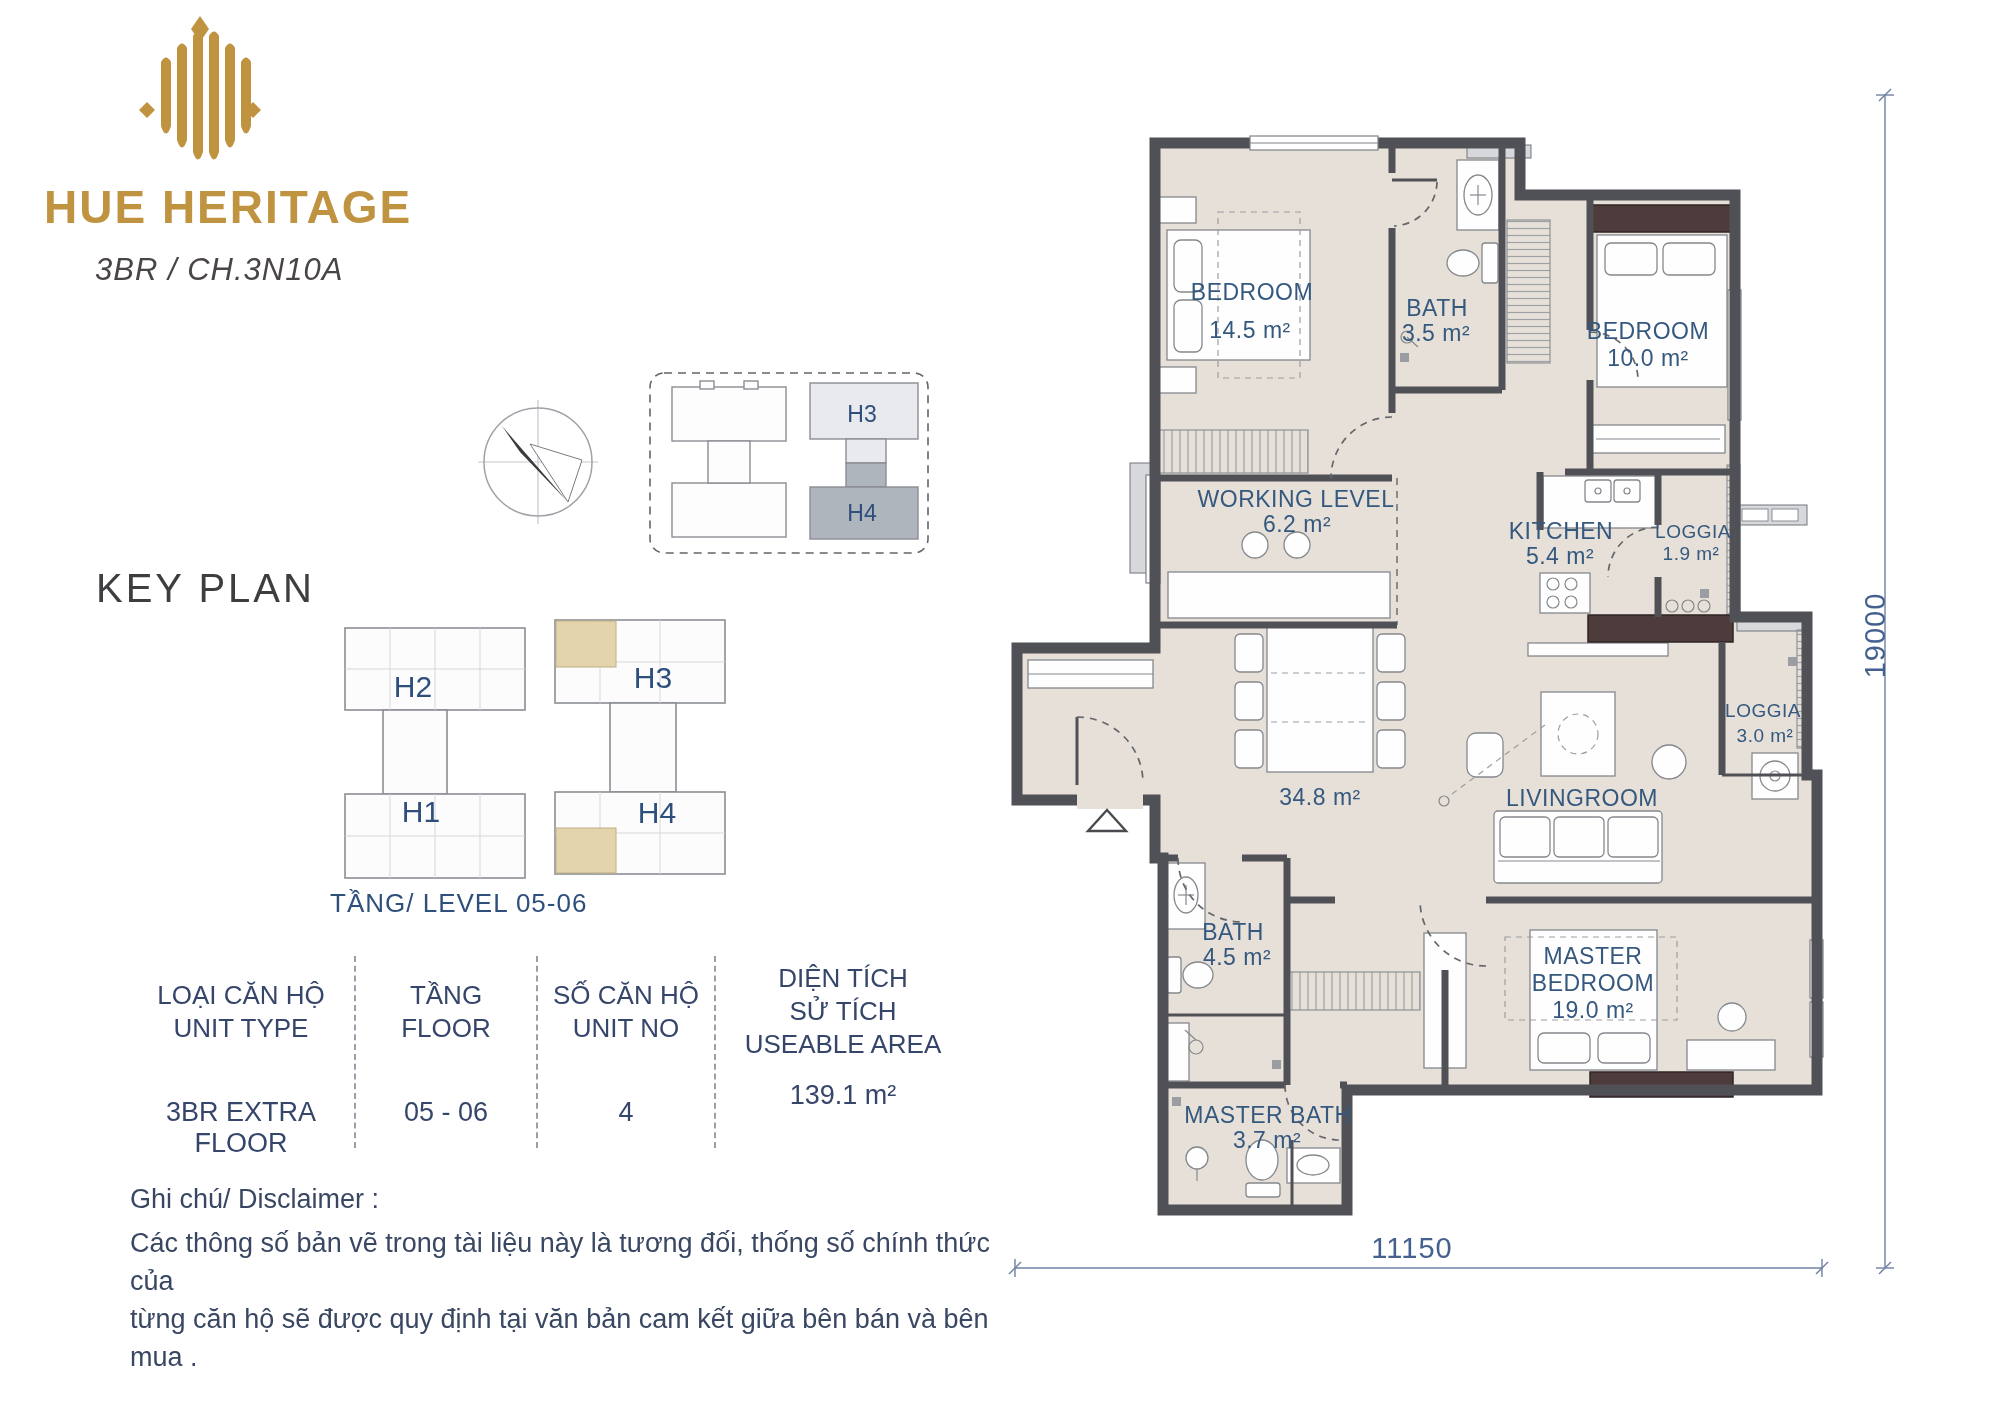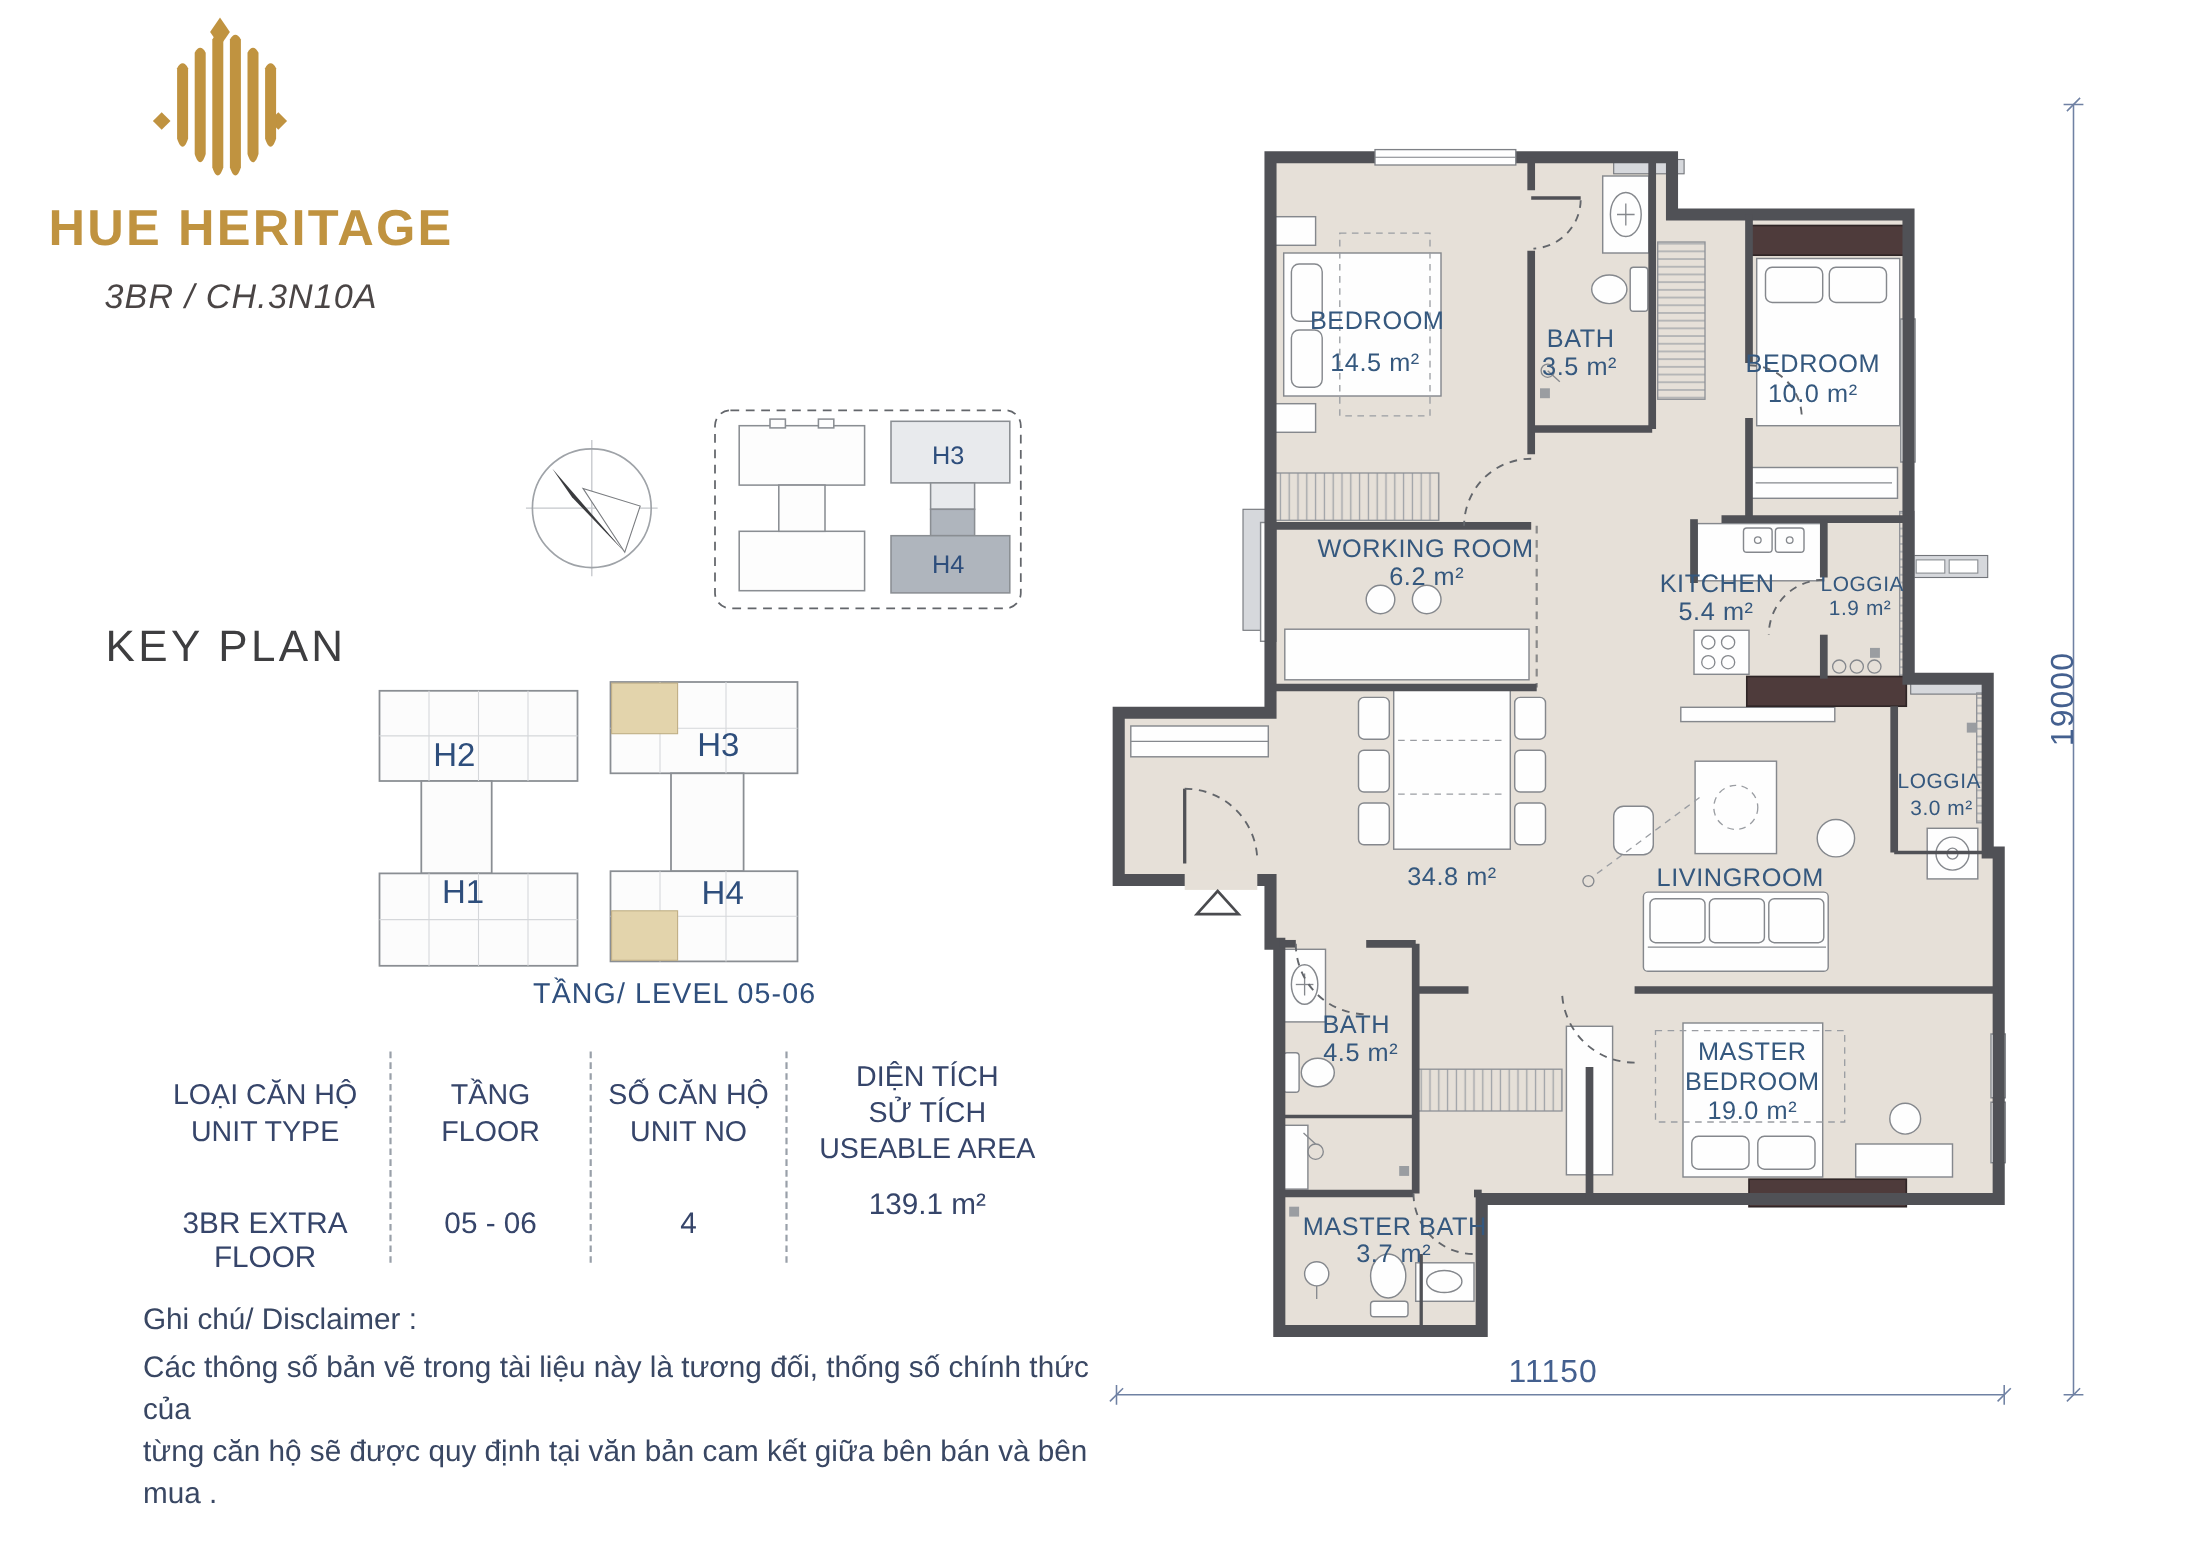--- a/index.html
+++ b/index.html
@@ -19,21 +19,21 @@
   }
   
   .keyplan-title{
     position:absolute;left:96px;top:566px;
     font-size:40px;color:#3E3E40;letter-spacing:3px;
   }
   .kp-label{position:absolute;transform:translate(-50%,-50%);color:#2E4E7C;white-space:nowrap}
   .kp-label.big{font-size:30px}
   .kp-label.small{font-size:23px}
   .level-caption{
-    position:absolute;left:330px;top:888px;width:412px;text-align:right;
+    position:absolute;left:330px;top:888px;width:412px;text-align:left;
     font-size:26px;color:#2F4F7D;letter-spacing:1px;
   }
   
   .spec-table{position:absolute;left:128px;top:956px;width:842px;height:192px;display:flex;color:#36456A}
   .spec-col{box-sizing:border-box;text-align:center;padding-top:6px}
   .spec-col+.spec-col{border-left:2px dashed #99A0A9}
   .spec-col .hdr{height:104px;font-size:26px;line-height:33px}
   .spec-col .hdr.two{padding-top:17px}
   .spec-col .val{font-size:27px;margin-top:14px}
   
@@ -381,21 +381,21 @@
     <line x1="816" y1="1189" x2="828" y2="1177"></line>
   </g>
 </svg>
 
 <div class="plab rn" style="left:1252px;top:292px">BEDROOM</div>
 <div class="plab rn" style="left:1250px;top:330px">14.5 m²</div>
 <div class="plab rn" style="left:1437px;top:308px">BATH</div>
 <div class="plab rn" style="left:1436px;top:333px">3.5 m²</div>
 <div class="plab rn" style="left:1648px;top:331px">BEDROOM</div>
 <div class="plab rn" style="left:1648px;top:358px">10.0 m²</div>
-<div class="plab rn" style="left:1296px;top:499px">WORKING ROOM</div>
+<div class="plab rn" style="left:1296px;top:499px">WORKING LEVEL</div>
 <div class="plab rn" style="left:1297px;top:524px">6.2 m²</div>
 <div class="plab rn" style="left:1561px;top:531px">KITCHEN</div>
 <div class="plab rn" style="left:1560px;top:556px">5.4 m²</div>
 <div class="plab sm" style="left:1693px;top:532px">LOGGIA</div>
 <div class="plab sm" style="left:1691px;top:554px">1.9 m²</div>
 <div class="plab rn" style="left:1320px;top:797px">34.8 m²</div>
 <div class="plab rn" style="left:1582px;top:798px">LIVINGROOM</div>
 <div class="plab sm" style="left:1763px;top:711px">LOGGIA</div>
 <div class="plab sm" style="left:1765px;top:736px">3.0 m²</div>
 <div class="plab rn" style="left:1233px;top:932px">BATH</div>

